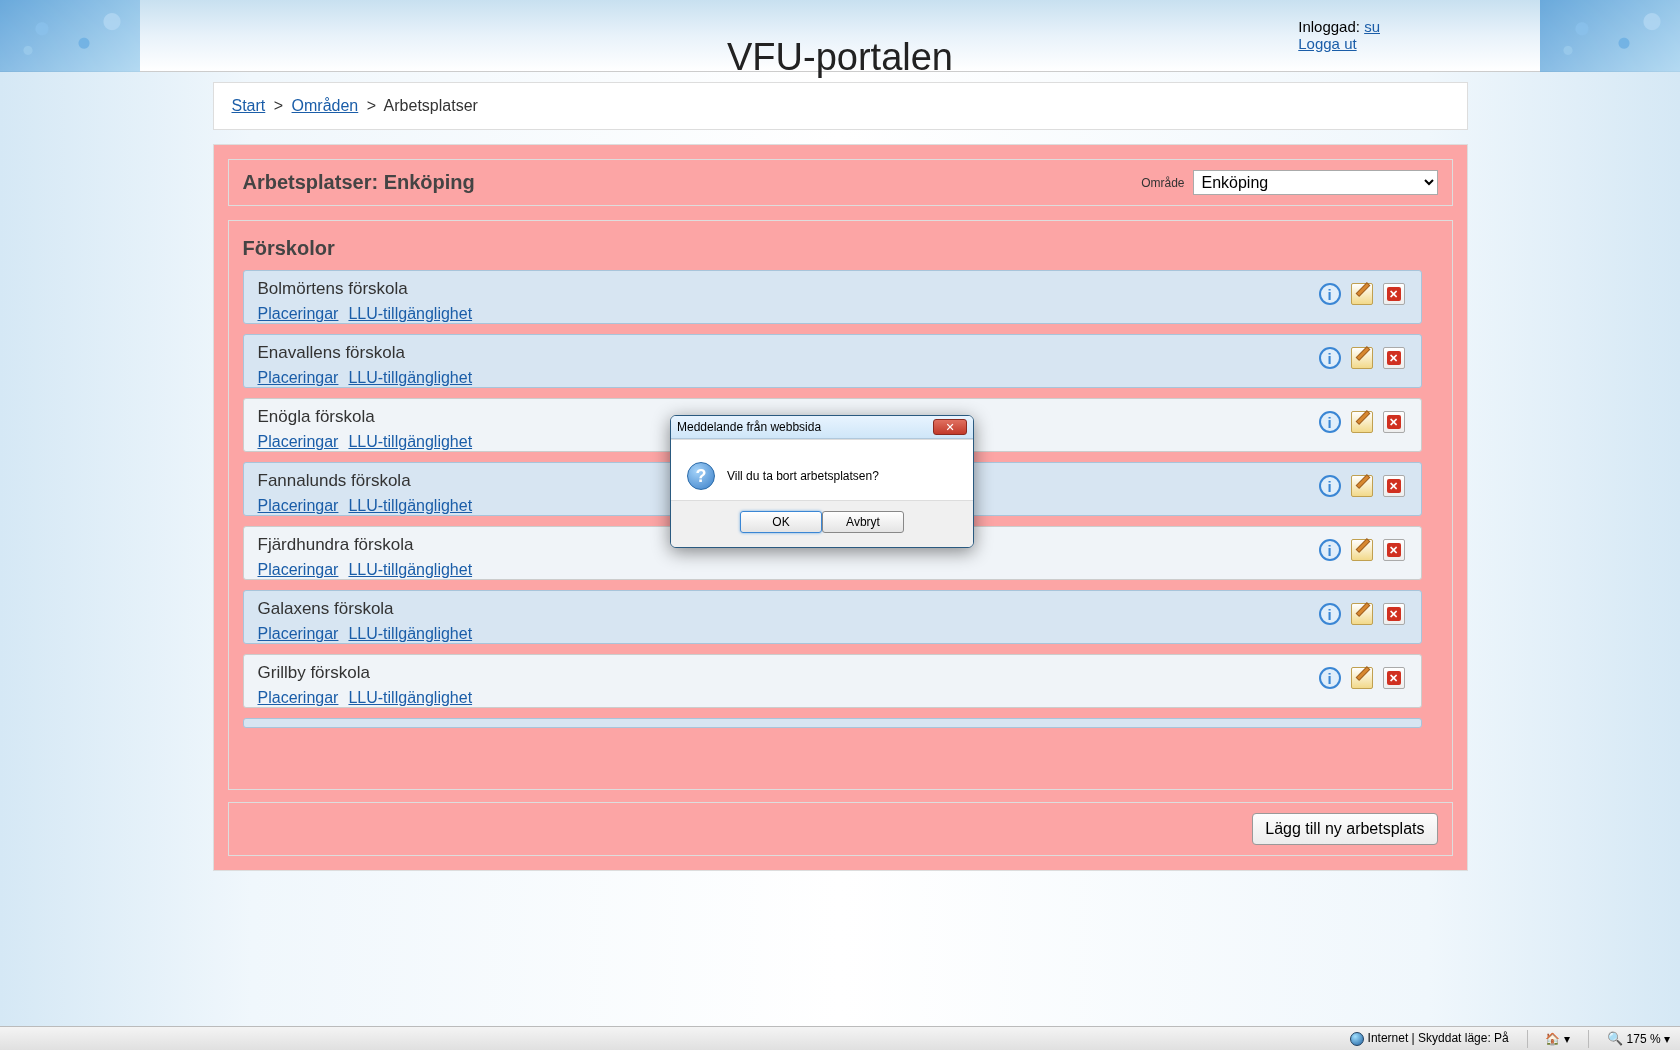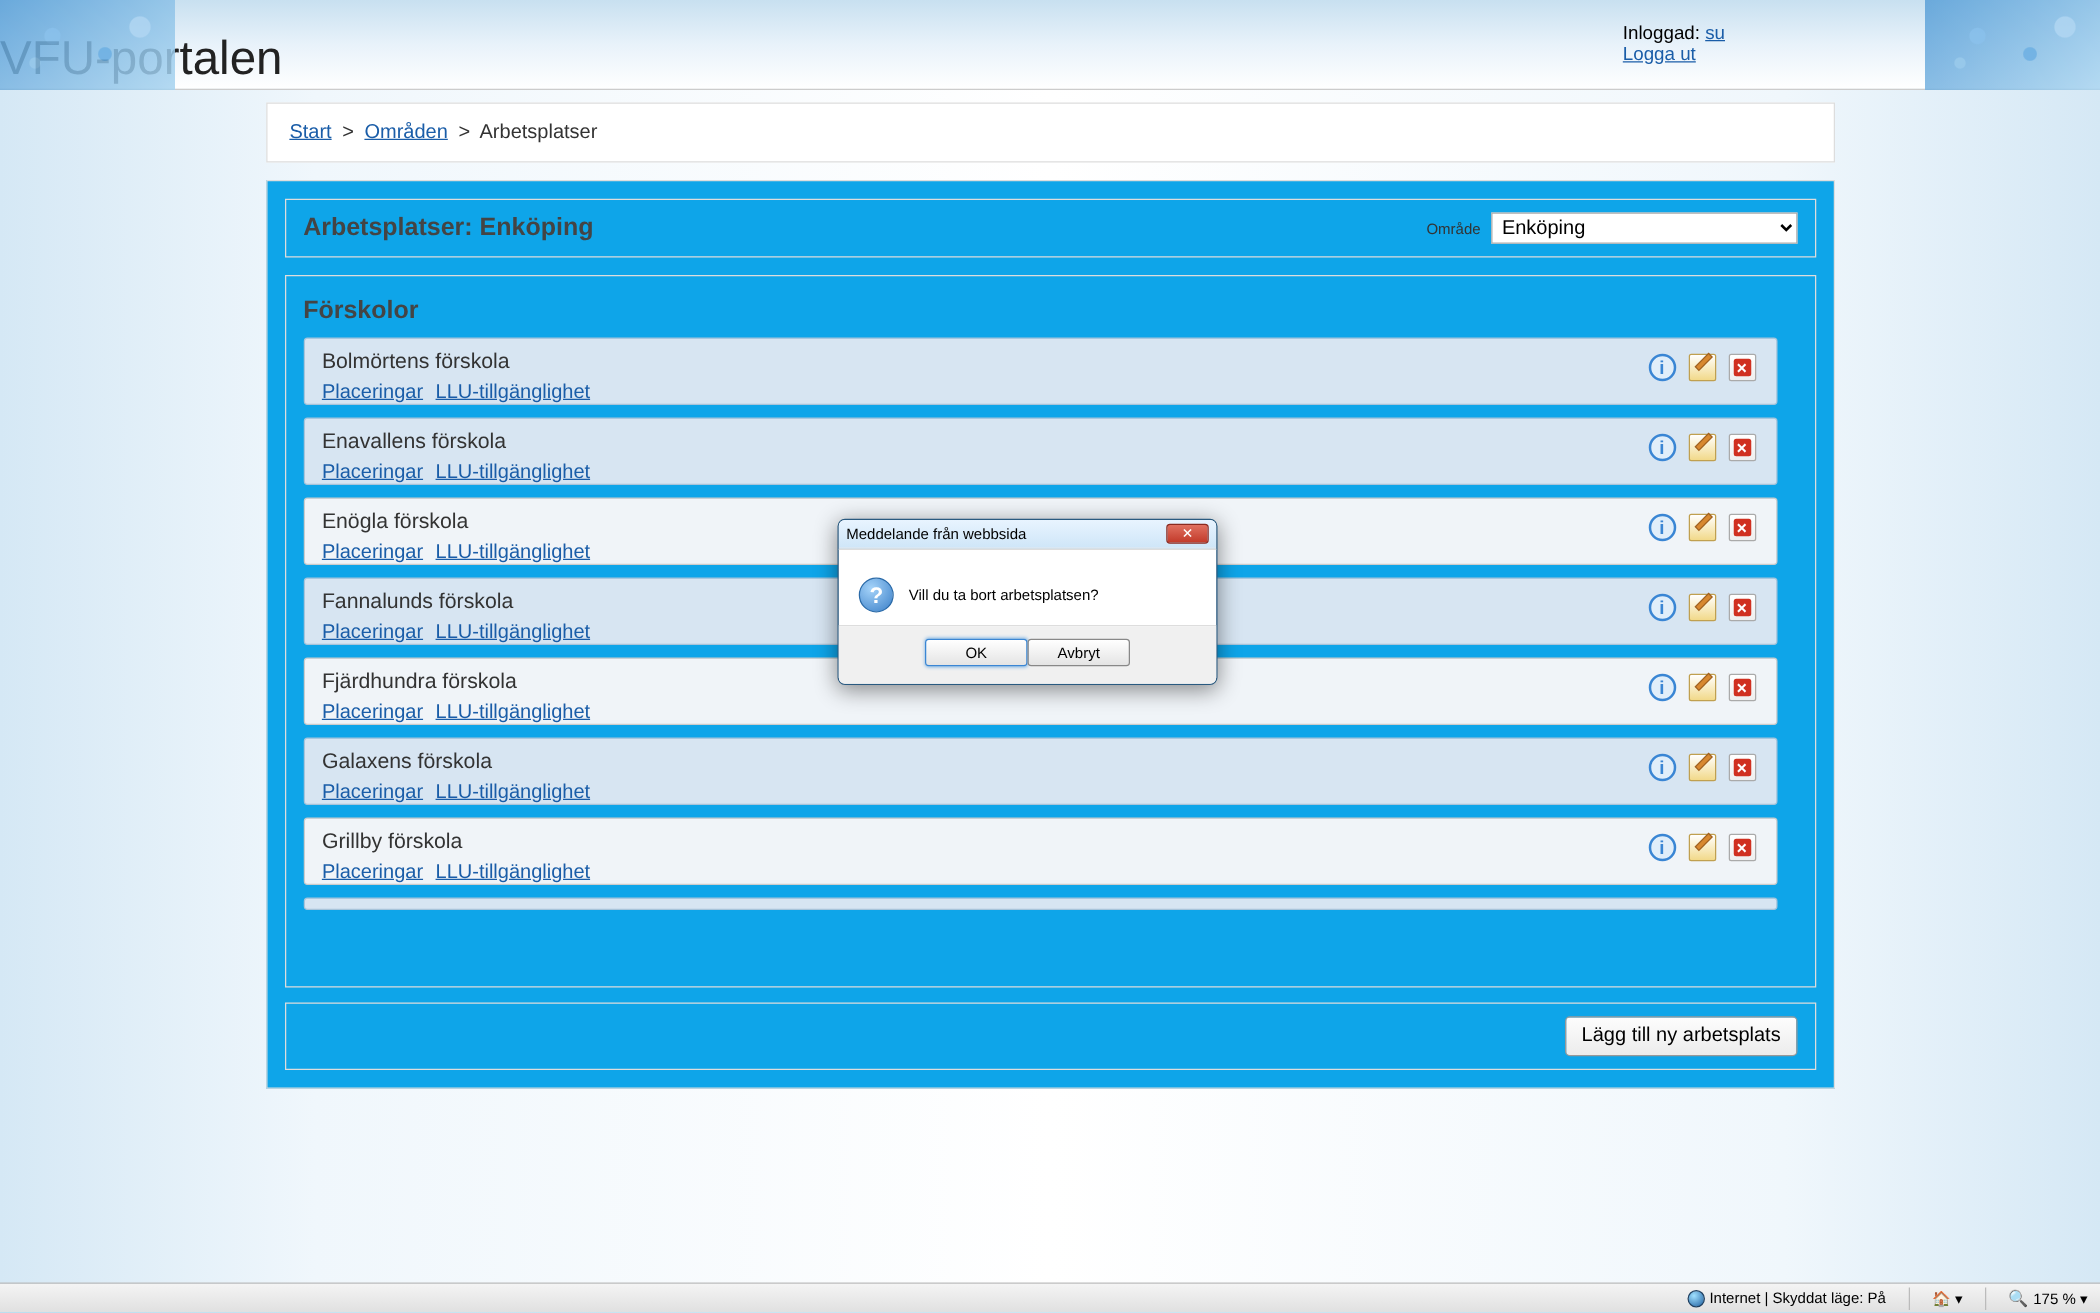--- a/index.html
+++ b/index.html
@@ -12,24 +12,25 @@
       overflow: hidden;
       position: relative;
     }
     .header {
       height: 72px;
       background: linear-gradient(to bottom, #c8e0f0 0%, #e8f2fa 50%, #ffffff 100%);
       position: relative;
       border-bottom: 1px solid #ccc;
     }
     .header-title {
+      text-align: center;
       font-size: 38px;
       font-weight: normal;
       font-family: Arial, sans-serif;
-      padding-top: 26px;
+      padding-top: 36px;
       color: #222;
     }
     .header-right {
       position: absolute;
       right: 300px;
       top: 18px;
       font-size: 15px;
       text-align: left;
     }
     .header-right a { color: #1a5da8; }
@@ -56,21 +57,21 @@
       border: 1px solid #ddd;
       background: #fff;
       padding: 14px 18px;
       font-size: 16px;
     }
     .breadcrumb-box a { color: #1a5da8; }
     .breadcrumb-sep { color: #333; margin: 0 4px; }
     .breadcrumb-current { color: #333; }
     .main-box {
       border: 1px solid #ddd;
-      background: #0ea5e9;
+      background: #fca5a5;
       margin-top: 14px;
       padding: 14px;
     }
     .title-row {
       display: flex;
       justify-content: space-between;
       align-items: center;
       border: 1px solid #ddd;
       padding: 10px 14px;
     }

